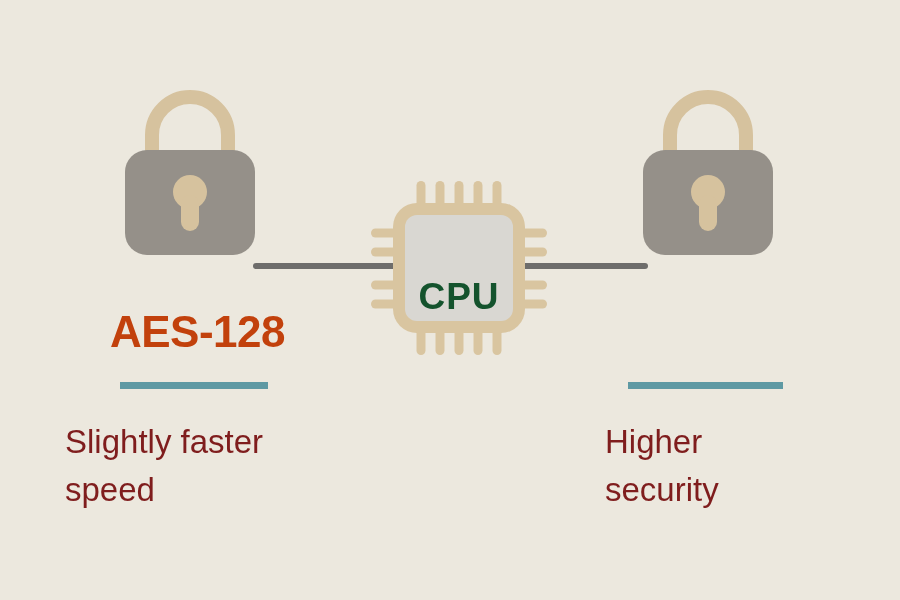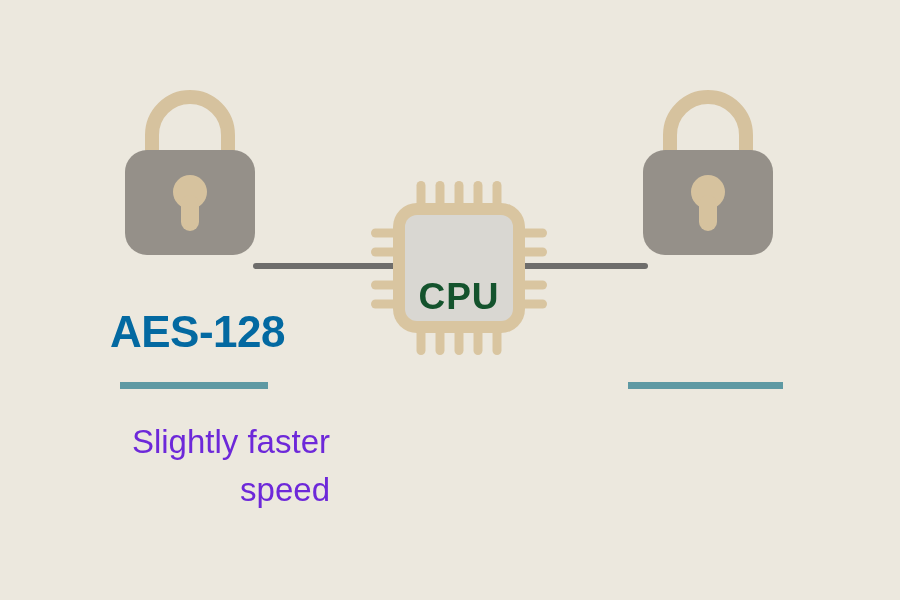--- a/index.html
+++ b/index.html
@@ -48,42 +48,42 @@
   }
 
   
   .heading {
     position: absolute;
     width: 285px;
     top: 308px;
     font-size: 44px;
     font-weight: bold;
     letter-spacing: -0.5px;
-    color: #0369a1;
+    color: #c2410c;
     text-align: center;
     line-height: 48px;
   }
   .heading-left  { left: 55px; }
   .heading-right { left: 565px; }
 
   .divider {
     position: absolute;
     top: 382px;
     height: 7px;
     background: #5E99A3;
   }
   .divider-left  { left: 120px; width: 148px; }
   .divider-right { left: 628px; width: 155px; }
 
   .desc {
     position: absolute;
     top: 418px;
     font-size: 33px;
-    color: #6d28d9;
-    text-align: right;
+    color: #7f1d1d;
+    text-align: left;
     line-height: 48px;
   }
   .desc-left  { left: 65px;  width: 265px; }
   .desc-right { left: 605px; width: 200px; }
 </style>
 </head>
 <body>
 
 <div class="canvas">
 
@@ -131,14 +131,15 @@
     <rect x="34" y="34" width="108" height="106" rx="12" fill="#D9D7D2"></rect>
   </svg>
 
   <div class="cpu-label">CPU</div>
 
   <div class="heading heading-left">AES-128</div>
   <div class="divider divider-left"></div>
   <div class="desc desc-left">Slightly faster speed</div>
 
   <div class="divider divider-right"></div>
+  <div class="desc desc-right">Higher security</div>
 
 </div>
 
 </body></html>

